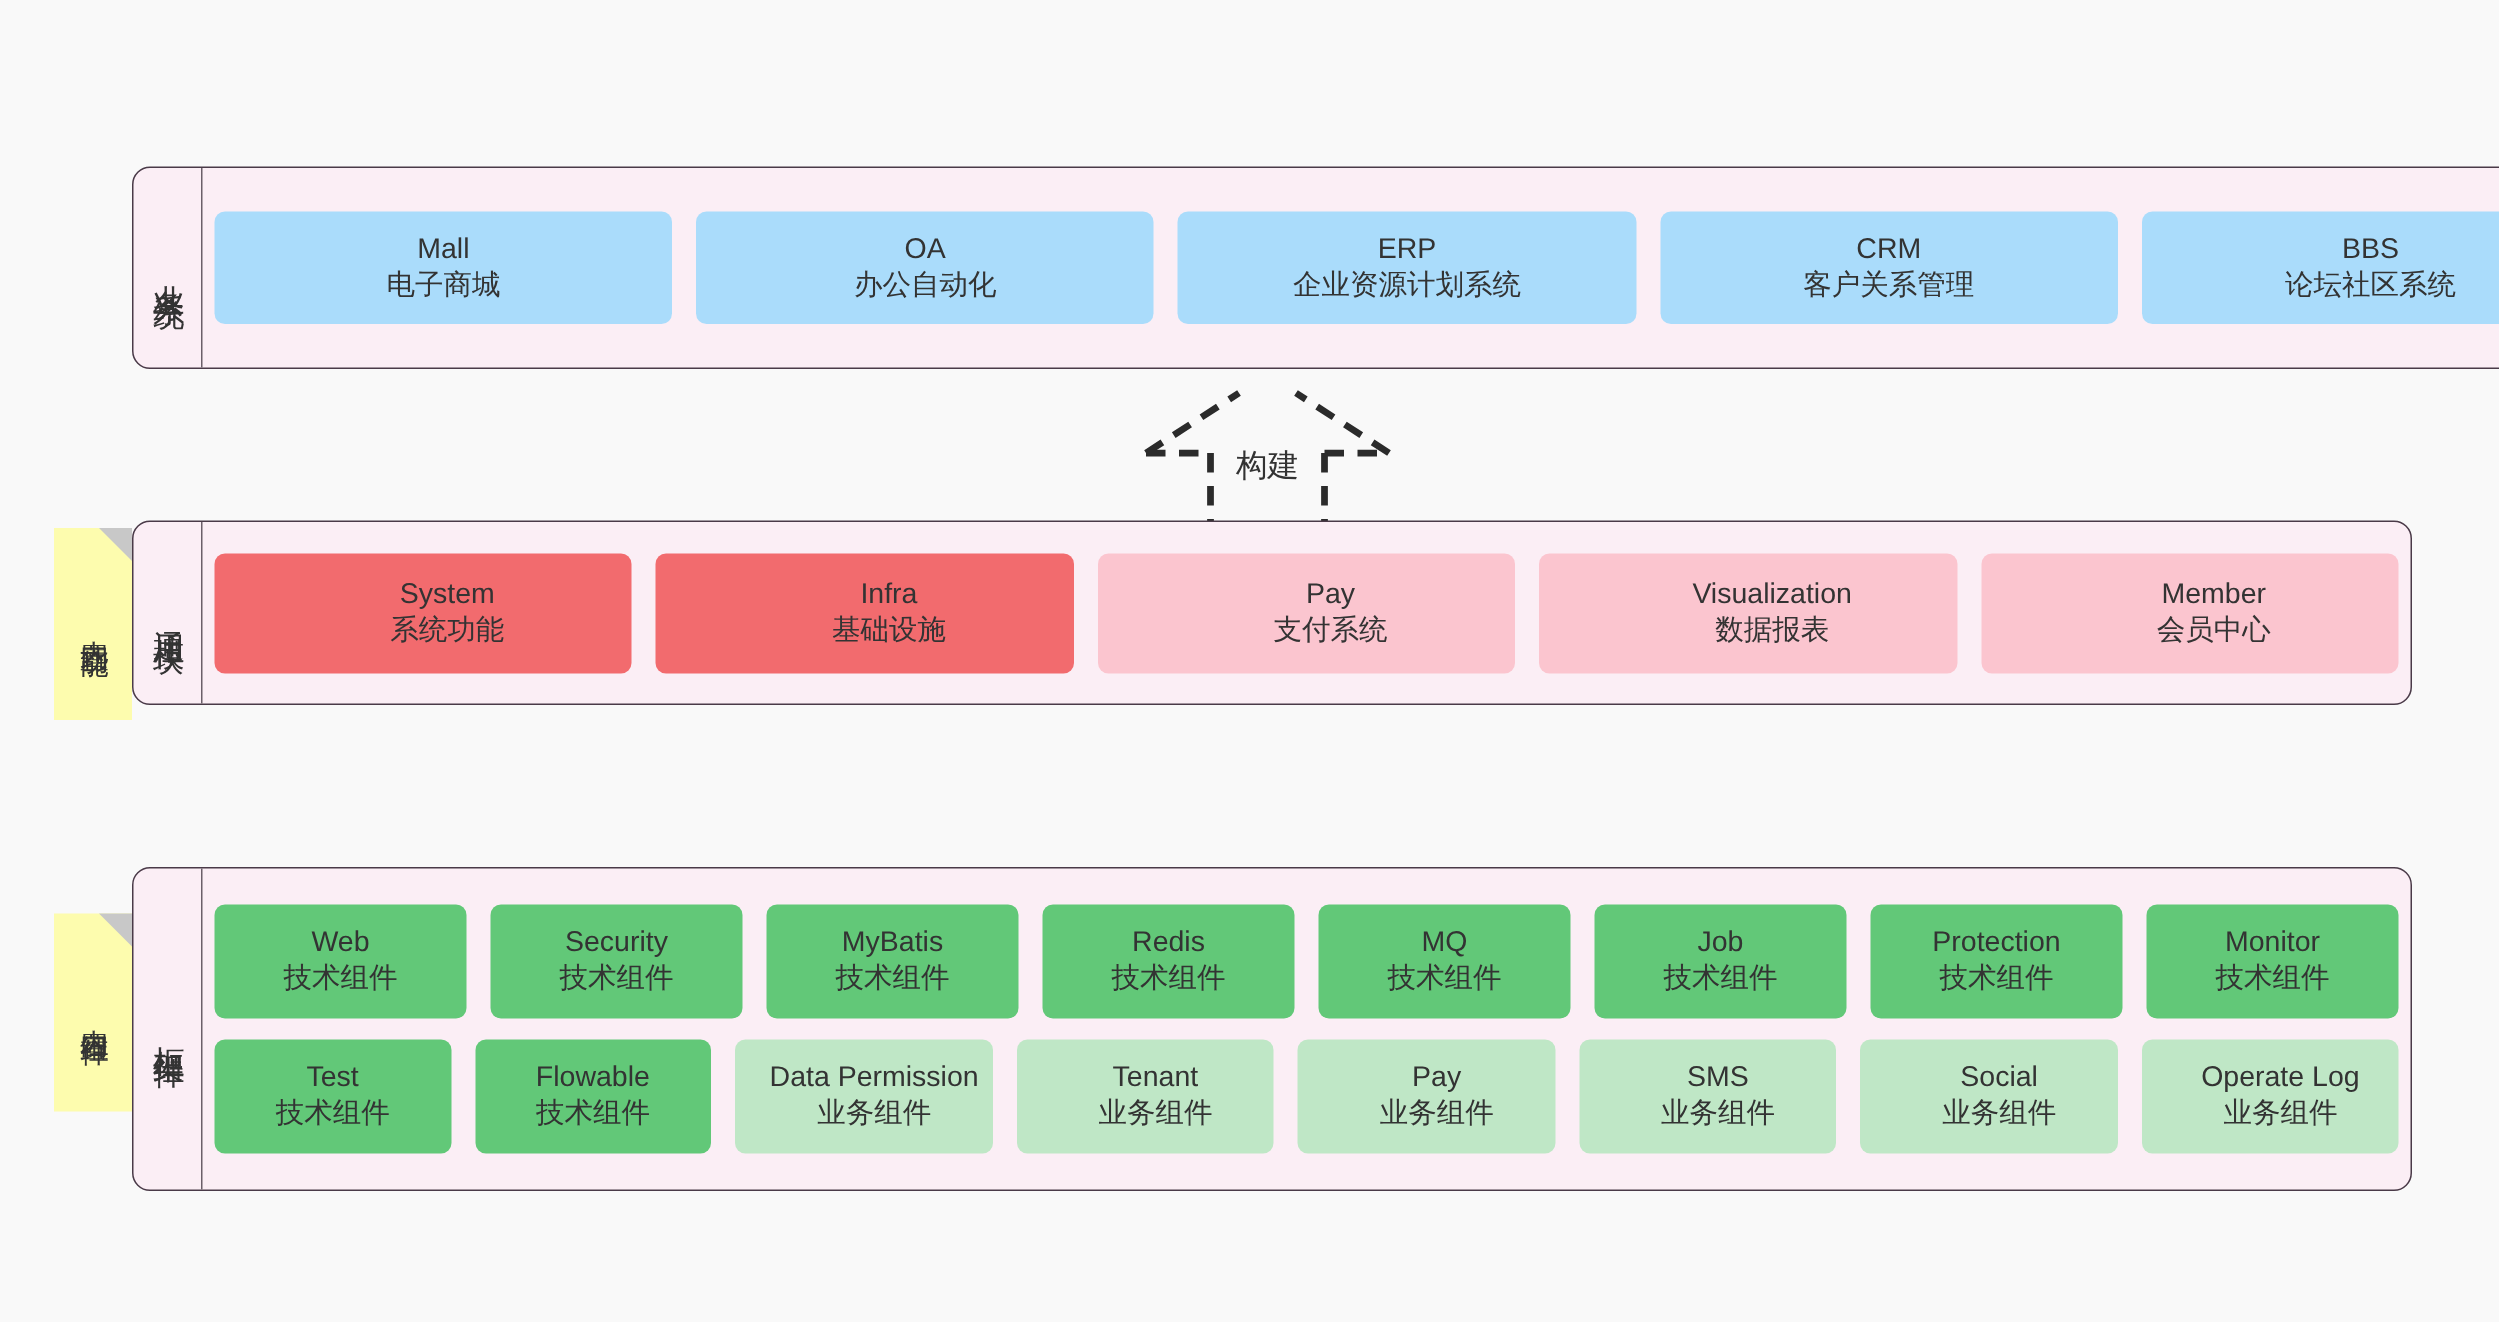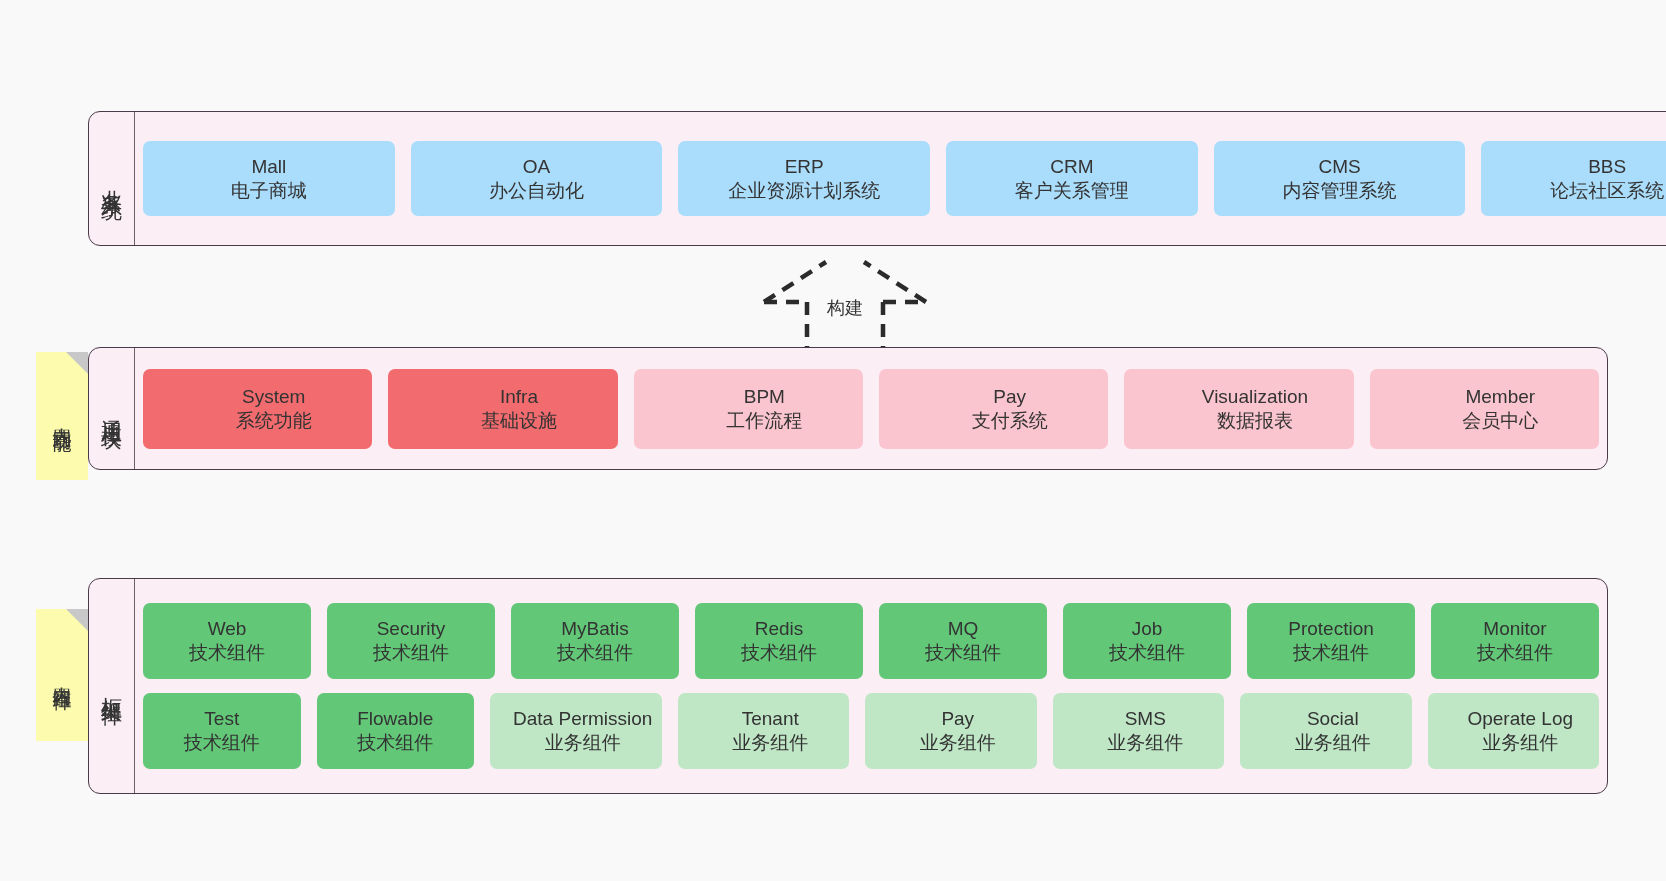--- a/index.html
+++ b/index.html
@@ -132,21 +132,21 @@
     width: 170px;
     height: 96px;
   }
   .arrow svg { display: block; width: 100%; height: 100%; }
   .arrow .alabel {
     position: absolute;
     left: 0;
     top: 38px;
     width: 100%;
     text-align: center;
-    font-size: 18px;
+    font-size: 21px;
     color: #333;
     background: transparent;
   }
 </style>
 </head>
 <body>
 
 <div id="canvas">
 
   <div class="layer" id="layer-business" style="left:88px; top:111px; width:1654px; height:135px;">
@@ -163,24 +163,20 @@
           <div class="t1">OA</div>
           <div class="t2">办公自动化</div>
         </div>
         <div class="card c-blue h-biz">
           <div class="t1">ERP</div>
           <div class="t2">企业资源计划系统</div>
         </div>
         <div class="card c-blue h-biz">
           <div class="t1">CRM</div>
           <div class="t2">客户关系管理</div>
-        </div>
-        <div class="card c-blue h-biz">
-          <div class="t1">CMS</div>
-          <div class="t2">内容管理系统</div>
         </div>
         <div class="card c-blue h-biz">
           <div class="t1">BBS</div>
           <div class="t2">论坛社区系统</div>
         </div>
       </div>
     </div>
   </div>
 
   <div class="arrow" style="left:760px; top:258px;">
@@ -211,24 +207,20 @@
       <div class="row">
         <div class="card c-red h-mod">
           <div class="t1">System</div>
           <div class="t2">系统功能</div>
         </div>
         <div class="card c-red h-mod">
           <div class="t1">Infra</div>
           <div class="t2">基础设施</div>
         </div>
         <div class="card c-pink h-mod">
-          <div class="t1">BPM</div>
-          <div class="t2">工作流程</div>
-        </div>
-        <div class="card c-pink h-mod">
           <div class="t1">Pay</div>
           <div class="t2">支付系统</div>
         </div>
         <div class="card c-pink h-mod">
           <div class="t1">Visualization</div>
           <div class="t2">数据报表</div>
         </div>
         <div class="card c-pink h-mod">
           <div class="t1">Member</div>
           <div class="t2">会员中心</div>

